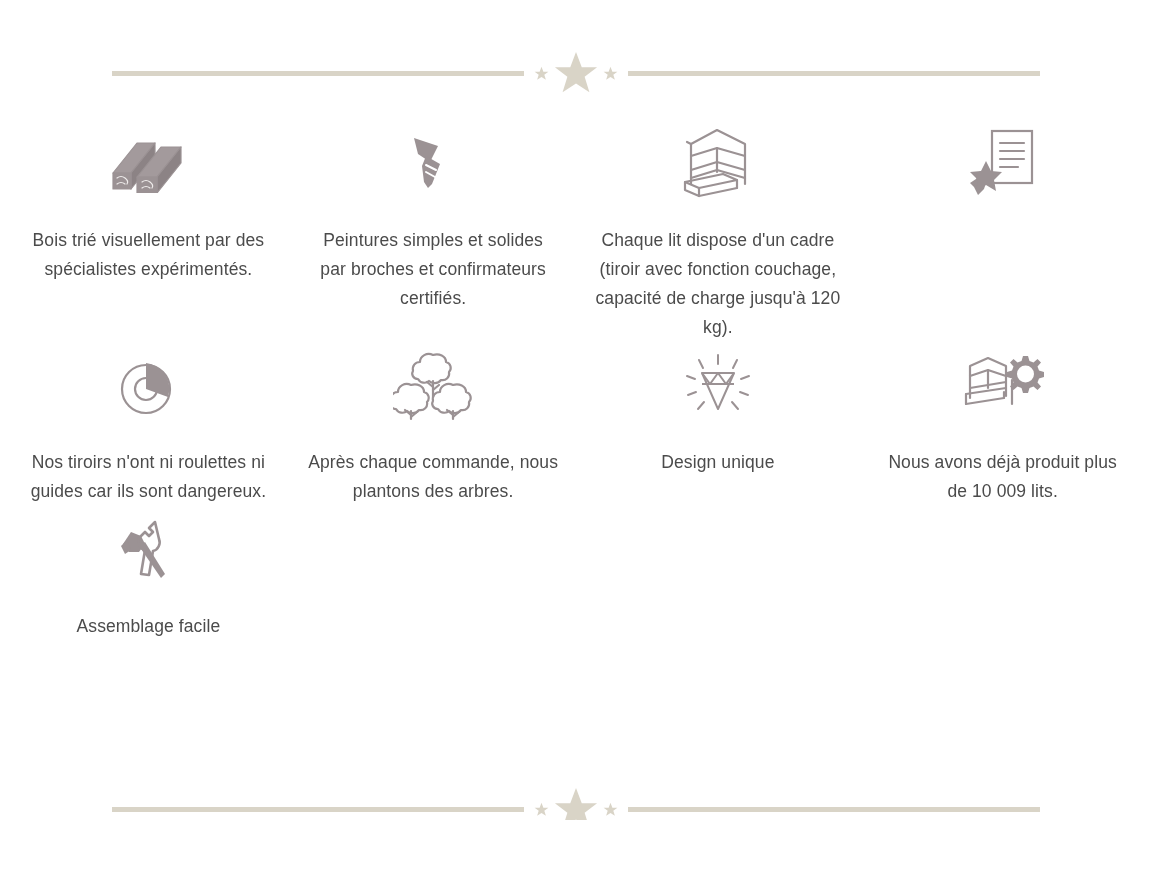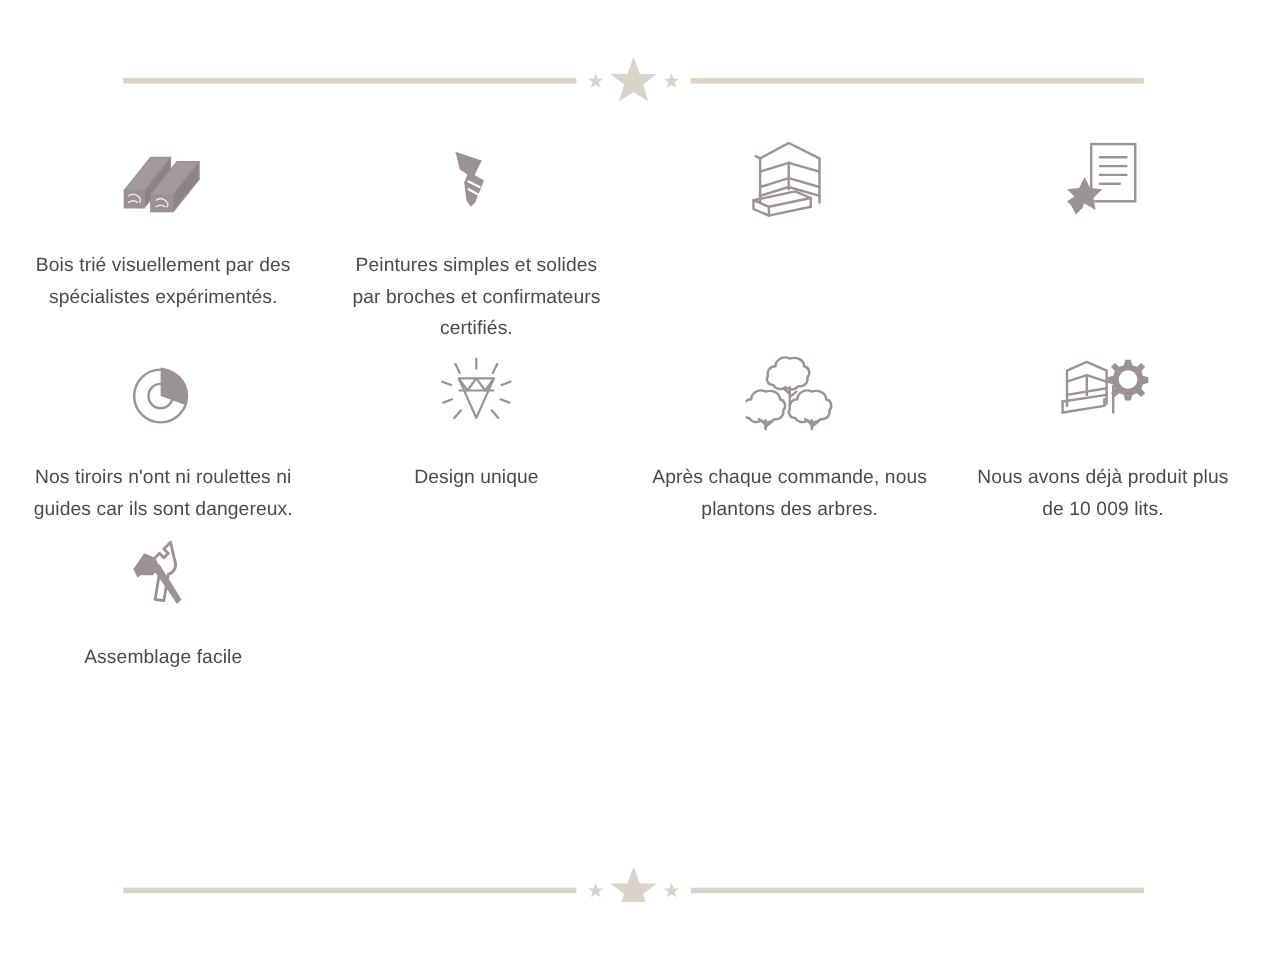--- a/index.html
+++ b/index.html
@@ -176,20 +176,21 @@
             <line x1="14" y1="52" x2="14" y2="58"></line>
             <line x1="68" y1="52" x2="68" y2="58"></line>
 
             <polygon points="8,56 46,48 60,54 22,62"></polygon>
             <polyline points="8,56 8,64 22,70 22,62"></polyline>
             <line x1="22" y1="70" x2="60" y2="62"></line>
             <line x1="60" y1="54" x2="60" y2="62"></line>
           </g>
         </svg>
       </div>
+      <div class="feature-text">Chaque lit dispose d'un cadre (tiroir avec fonction couchage, capacité de charge jusqu'à 120 kg).</div>
     </div>
 
 
     <div class="feature row-2">
       <div class="feature-icon">
         <svg width="66" height="72" viewBox="0 0 66 72">
           <rect x="22" y="4" width="40" height="52" fill="none" stroke="#9b9294" stroke-width="2.2"></rect>
           <g stroke="#9b9294" stroke-width="2.2" stroke-linecap="round">
             <line x1="30" y1="16" x2="54" y2="16"></line>
             <line x1="30" y1="24" x2="54" y2="24"></line>
@@ -206,20 +207,42 @@
 
     <div class="feature row-2">
       <div class="feature-icon">
         <svg width="64" height="64" viewBox="0 0 64 64">
           <circle cx="30" cy="36" r="24" fill="none" stroke="#9b9294" stroke-width="2.2"></circle>
           <circle cx="30" cy="36" r="11" fill="none" stroke="#9b9294" stroke-width="2.2"></circle>
           <path d="M30,36 L30,10 A26,26 0 0 1 52,44 Z" fill="#9b9294"></path>
         </svg>
       </div>
       <div class="feature-text">Nos tiroirs n'ont ni roulettes ni guides car ils sont dangereux.</div>
+    </div>
+
+    <div class="feature row-2">
+      <div class="feature-icon">
+        <svg width="80" height="72" viewBox="0 0 80 72">
+          <g fill="none" stroke="#9b9294" stroke-width="2.2" stroke-linejoin="round" stroke-linecap="round">
+
+            <path d="M40,6 c-6,-3 -13,1 -13,7 c-5,0 -8,4 -7,9 c-2,3 0,8 5,8 c2,4 8,5 11,2 c3,3 9,3 12,-1 c5,1 9,-3 8,-8 c3,-3 2,-9 -3,-10 c0,-6 -7,-9 -13,-7 Z"></path>
+            <line x1="40" y1="32" x2="40" y2="48"></line>
+            <path d="M40,38 l-6,-5 M40,41 l6,-5"></path>
+
+            <path d="M18,36 c-6,-3 -13,1 -13,7 c-5,0 -8,4 -7,9 c-2,3 0,8 5,8 c2,4 8,5 11,2 c3,3 9,3 12,-1 c5,1 9,-3 8,-8 c3,-3 2,-9 -3,-10 c0,-6 -7,-9 -13,-7 Z"></path>
+            <line x1="18" y1="62" x2="18" y2="70"></line>
+            <path d="M18,66 l-6,-5 M18,68 l6,-5"></path>
+
+            <path d="M60,36 c-6,-3 -13,1 -13,7 c-5,0 -8,4 -7,9 c-2,3 0,8 5,8 c2,4 8,5 11,2 c3,3 9,3 12,-1 c5,1 9,-3 8,-8 c3,-3 2,-9 -3,-10 c0,-6 -7,-9 -13,-7 Z"></path>
+            <line x1="60" y1="62" x2="60" y2="70"></line>
+            <path d="M60,66 l-6,-5 M60,68 l6,-5"></path>
+          </g>
+        </svg>
+      </div>
+      <div class="feature-text">Après chaque commande, nous plantons des arbres.</div>
     </div>
 
     <div class="feature row-2">
       <div class="feature-icon">
         <svg width="72" height="68" viewBox="0 0 72 68">
           <g fill="none" stroke="#9b9294" stroke-width="2" stroke-linejoin="round">
             <polygon points="20,22 52,22 36,58"></polygon>
             <line x1="20" y1="33" x2="52" y2="33"></line>
             <polyline points="20,22 28,33 36,22 44,33 52,22"></polyline>
           </g>
@@ -230,42 +253,20 @@
             <line x1="5" y1="25" x2="13" y2="28"></line>
             <line x1="67" y1="25" x2="59" y2="28"></line>
             <line x1="6" y1="44" x2="14" y2="41"></line>
             <line x1="66" y1="44" x2="58" y2="41"></line>
             <line x1="16" y1="58" x2="22" y2="51"></line>
             <line x1="56" y1="58" x2="50" y2="51"></line>
           </g>
         </svg>
       </div>
       <div class="feature-text">Design unique</div>
-    </div>
-
-    <div class="feature row-2">
-      <div class="feature-icon">
-        <svg width="80" height="72" viewBox="0 0 80 72">
-          <g fill="none" stroke="#9b9294" stroke-width="2.2" stroke-linejoin="round" stroke-linecap="round">
-
-            <path d="M40,6 c-6,-3 -13,1 -13,7 c-5,0 -8,4 -7,9 c-2,3 0,8 5,8 c2,4 8,5 11,2 c3,3 9,3 12,-1 c5,1 9,-3 8,-8 c3,-3 2,-9 -3,-10 c0,-6 -7,-9 -13,-7 Z"></path>
-            <line x1="40" y1="32" x2="40" y2="48"></line>
-            <path d="M40,38 l-6,-5 M40,41 l6,-5"></path>
-
-            <path d="M18,36 c-6,-3 -13,1 -13,7 c-5,0 -8,4 -7,9 c-2,3 0,8 5,8 c2,4 8,5 11,2 c3,3 9,3 12,-1 c5,1 9,-3 8,-8 c3,-3 2,-9 -3,-10 c0,-6 -7,-9 -13,-7 Z"></path>
-            <line x1="18" y1="62" x2="18" y2="70"></line>
-            <path d="M18,66 l-6,-5 M18,68 l6,-5"></path>
-
-            <path d="M60,36 c-6,-3 -13,1 -13,7 c-5,0 -8,4 -7,9 c-2,3 0,8 5,8 c2,4 8,5 11,2 c3,3 9,3 12,-1 c5,1 9,-3 8,-8 c3,-3 2,-9 -3,-10 c0,-6 -7,-9 -13,-7 Z"></path>
-            <line x1="60" y1="62" x2="60" y2="70"></line>
-            <path d="M60,66 l-6,-5 M60,68 l6,-5"></path>
-          </g>
-        </svg>
-      </div>
-      <div class="feature-text">Après chaque commande, nous plantons des arbres.</div>
     </div>
 
     <div class="feature row-3">
       <div class="feature-icon">
         <svg width="86" height="62" viewBox="0 0 86 62">
           <g fill="none" stroke="#9b9294" stroke-width="2.2" stroke-linejoin="round" stroke-linecap="round">
             <polyline points="10,22 10,12 28,4 46,12 46,22"></polyline>
             <line x1="10" y1="22" x2="10" y2="44"></line>
             <line x1="46" y1="22" x2="46" y2="42"></line>
             <polyline points="10,22 28,16 46,22"></polyline>

